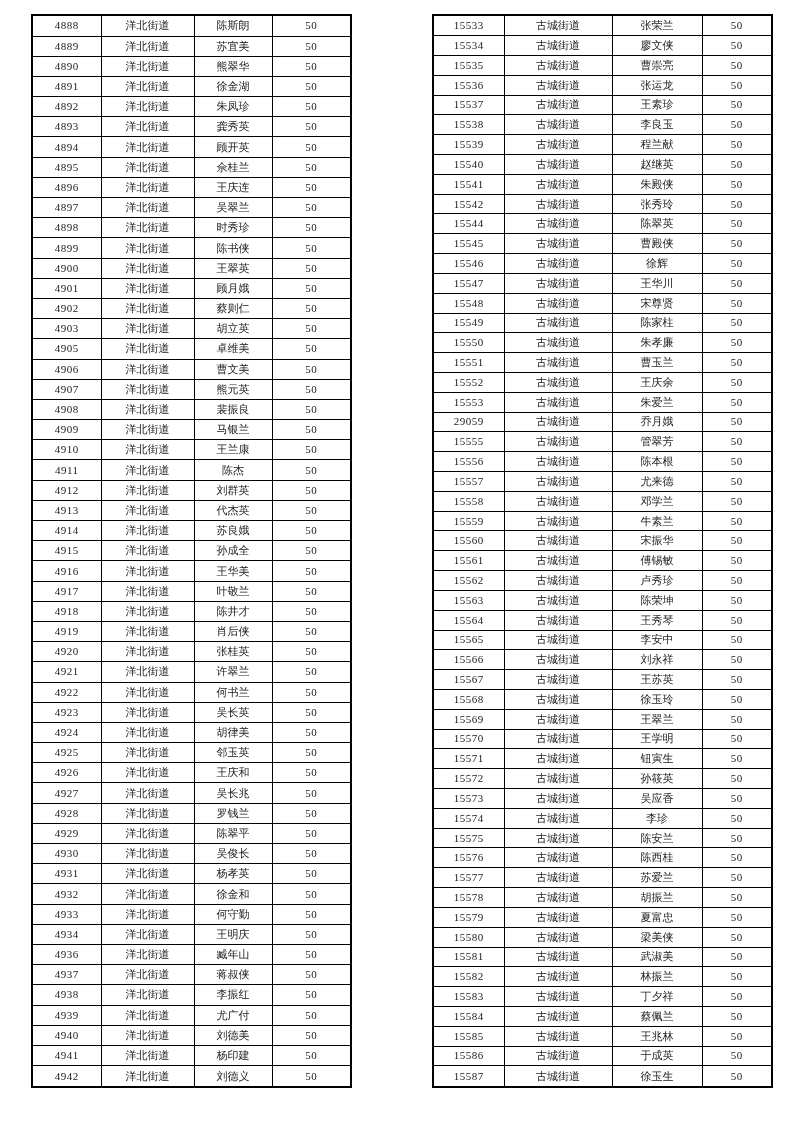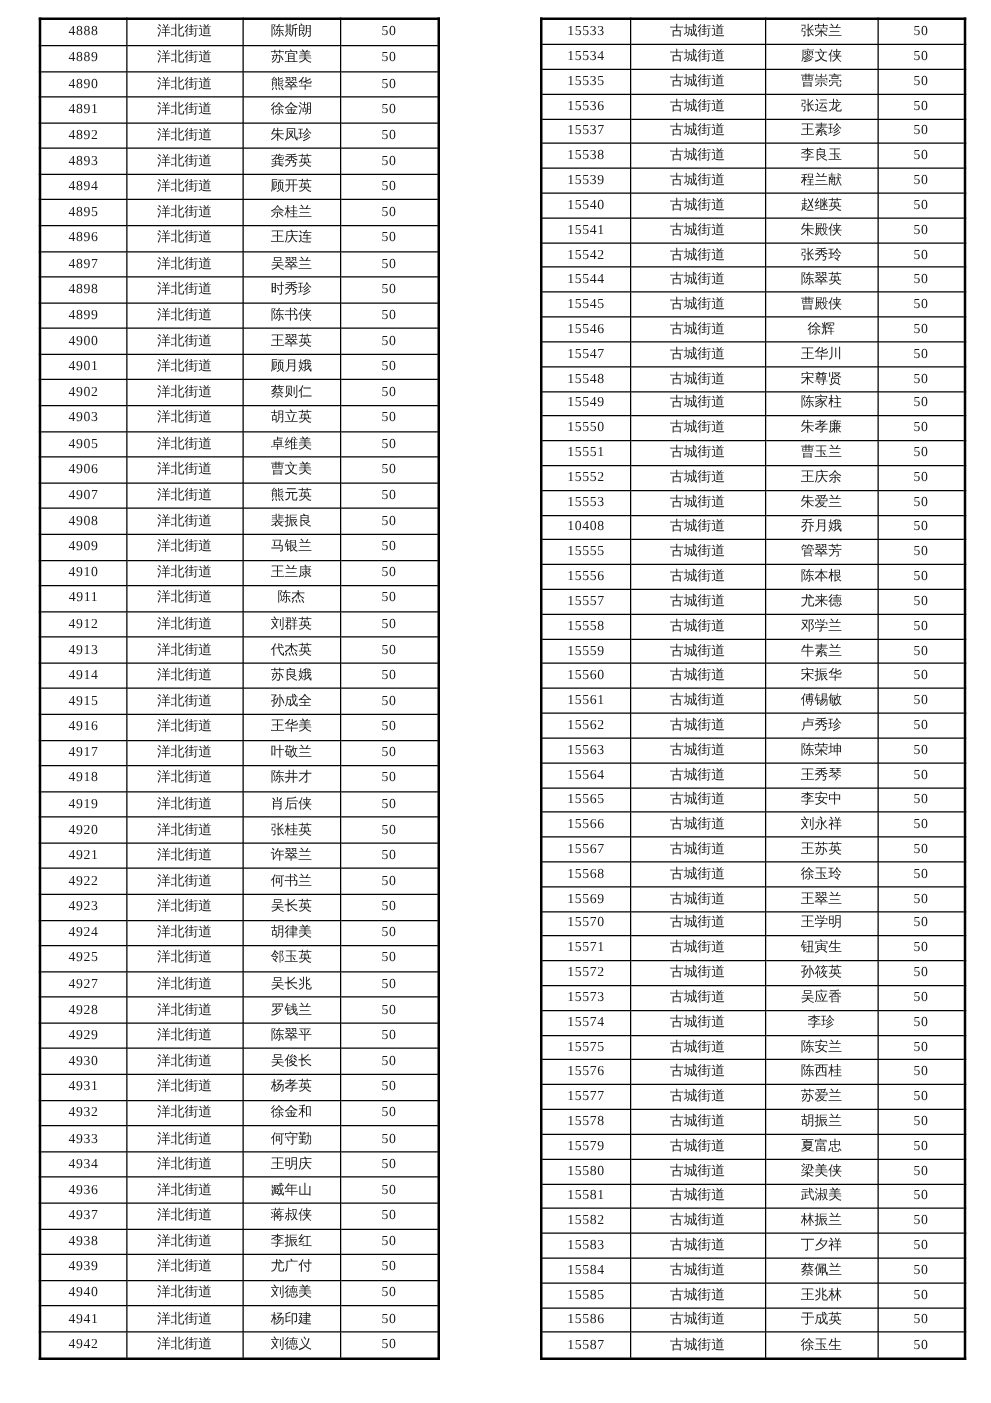--- a/index.html
+++ b/index.html
@@ -274,20 +274,26 @@
           <td class="cell-name">胡律美</td>
           <td class="cell-amt">50</td>
         </tr>
         <tr>
           <td class="cell-id">4925</td>
           <td class="cell-street">洋北街道</td>
           <td class="cell-name">邻玉英</td>
           <td class="cell-amt">50</td>
         </tr>
         <tr>
+          <td class="cell-id">4926</td>
+          <td class="cell-street">洋北街道</td>
+          <td class="cell-name">王庆和</td>
+          <td class="cell-amt">50</td>
+        </tr>
+        <tr>
           <td class="cell-id">4927</td>
           <td class="cell-street">洋北街道</td>
           <td class="cell-name">吴长兆</td>
           <td class="cell-amt">50</td>
         </tr>
         <tr>
           <td class="cell-id">4928</td>
           <td class="cell-street">洋北街道</td>
           <td class="cell-name">罗钱兰</td>
           <td class="cell-amt">50</td>
@@ -495,21 +501,21 @@
           <td class="cell-name">王庆余</td>
           <td class="cell-amt">50</td>
         </tr>
         <tr>
           <td class="cell-id">15553</td>
           <td class="cell-street">古城街道</td>
           <td class="cell-name">朱爱兰</td>
           <td class="cell-amt">50</td>
         </tr>
         <tr>
-          <td class="cell-id">10408</td>
+          <td class="cell-id">29059</td>
           <td class="cell-street">古城街道</td>
           <td class="cell-name">乔月娥</td>
           <td class="cell-amt">50</td>
         </tr>
         <tr>
           <td class="cell-id">15555</td>
           <td class="cell-street">古城街道</td>
           <td class="cell-name">管翠芳</td>
           <td class="cell-amt">50</td>
         </tr>

